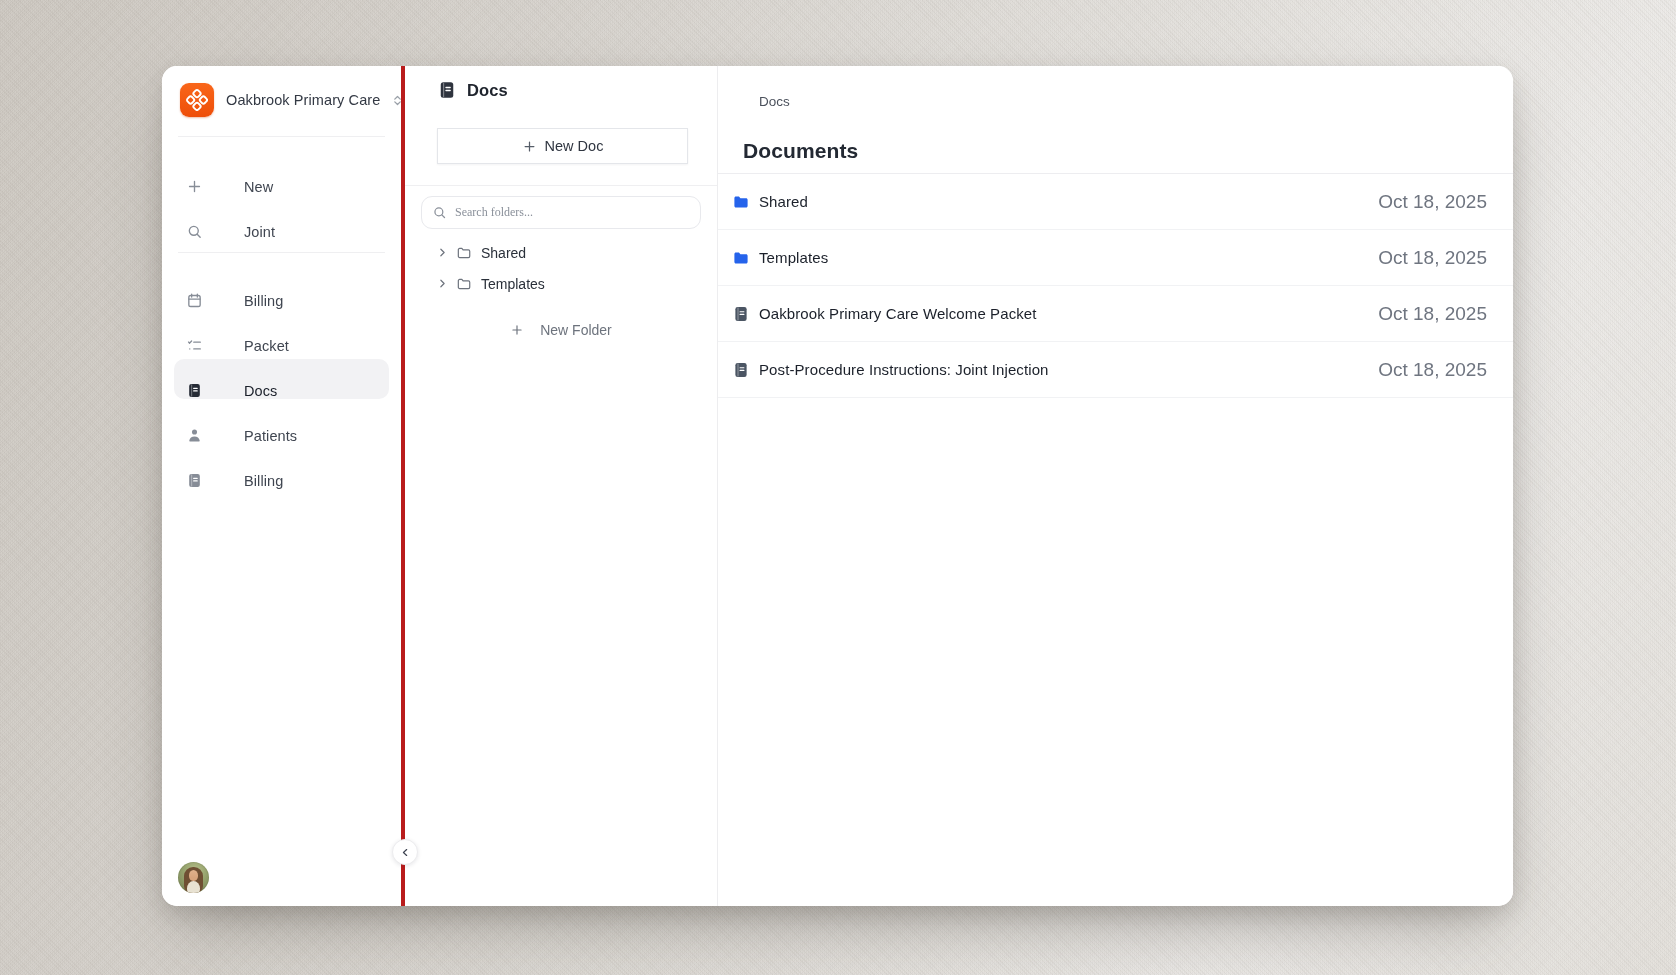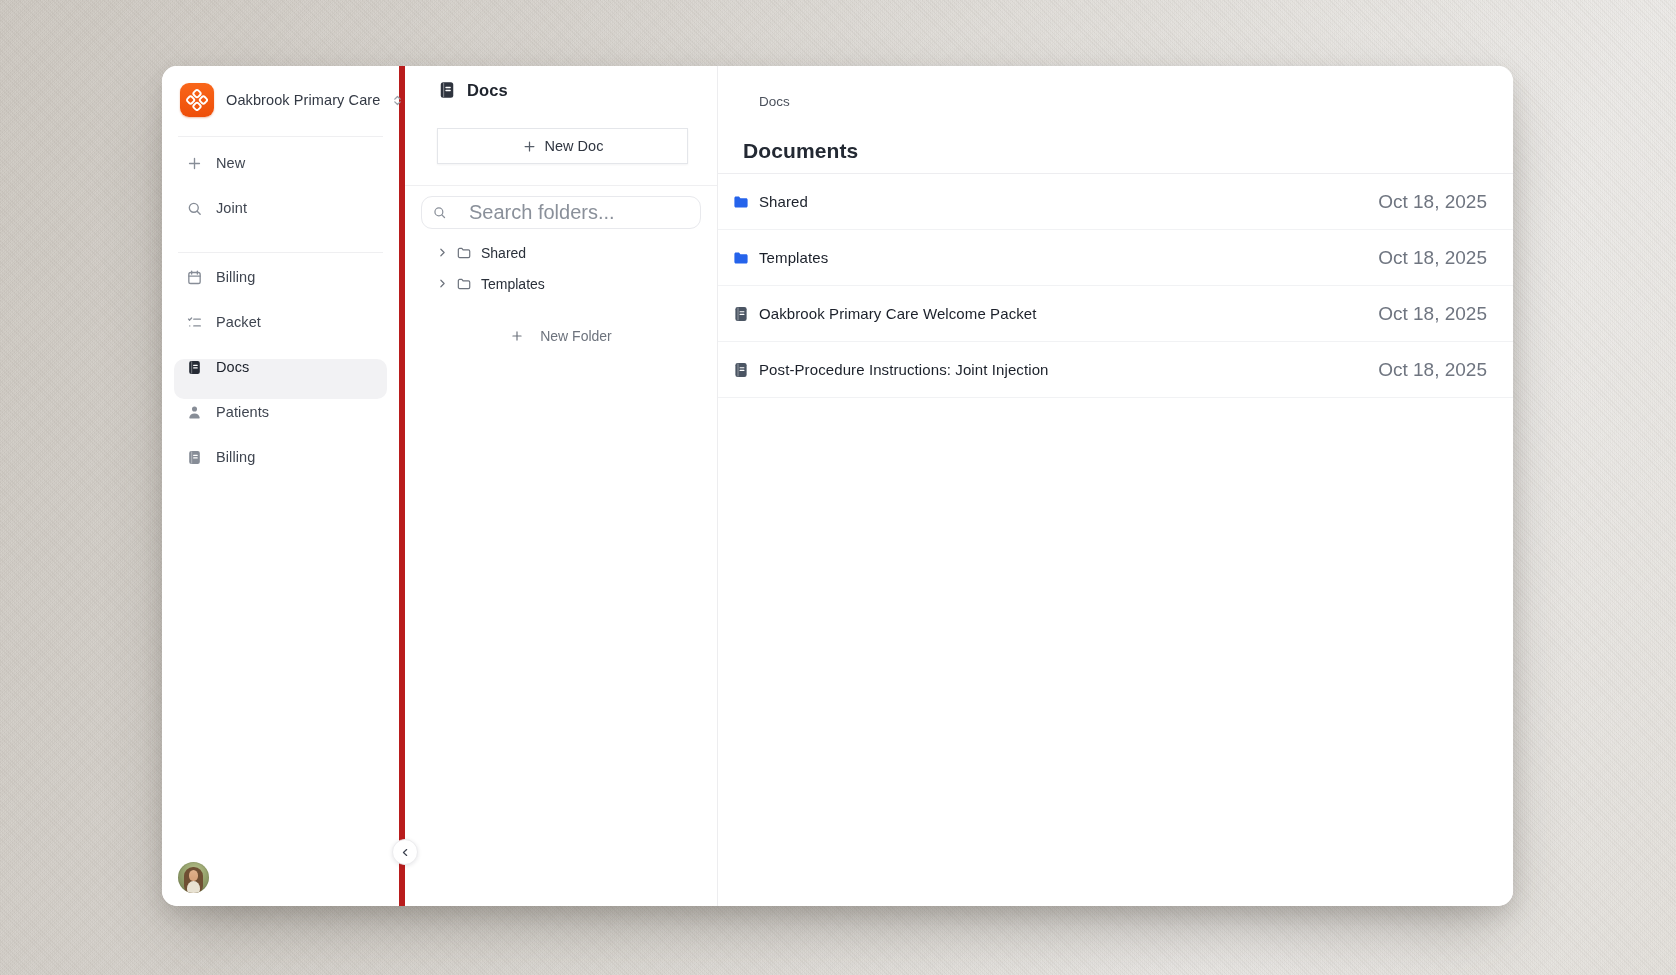--- a/index.html
+++ b/index.html
@@ -20,39 +20,39 @@
   }
   .window {
     position:absolute; left:162px; top:66px; width:1351px; height:840px;
     background:#fff; border-radius:15px;
     box-shadow:0 30px 60px -15px rgba(60,54,46,.35), 0 8px 20px rgba(60,54,46,.15);
   }
 
   
   .sidebar {
     position:absolute; left:0; top:0; bottom:0; width:243px;
-    border-right:6px solid #b91c1c; border-radius:15px 0 0 15px; background:#fff;
+    border-right:4px solid #b91c1c; border-radius:15px 0 0 15px; background:#fff;
     padding-top:14px;
   }
   .ws-row { margin:0 12px 0 18px; height:40px; display:flex; align-items:center; cursor:pointer; }
   .ws-logo {
     width:34px; height:34px; border-radius:9px; flex:0 0 auto;
     background:linear-gradient(180deg,#f9661a,#ee4e08);
     display:flex; align-items:center; justify-content:center;
     box-shadow:0 1px 2px rgba(200,70,10,.35);
   }
   .ws-name { margin-left:12px; font-size:14.5px; font-weight:500; color:#333944; letter-spacing:.1px; white-space:nowrap; }
   .ws-caret { margin-left:11px; display:flex; }
   .sb-divider { height:1px; background:#efeff1; margin:16px 16px 0; }
   .sb-divider2 { height:1px; background:#efeff1; margin:12px 16px 0; }
   .nav-group { margin-top:18px; }
   .nav-group.second { margin-top:16px; }
   .nav-item {
     height:40px; margin:0 12px 5px; border-radius:10px;
-    display:flex; align-items:flex-start; padding-left:12px; cursor:pointer;
+    display:flex; align-items:flex-end; padding-left:12px; cursor:pointer;gap:28px;
   }
   .nav-item .ic { width:17px; height:17px; display:flex; color:#878d97; flex:0 0 auto; }
   .nav-item .lbl { margin-left:13px; font-size:14.5px; color:#3f4550; font-weight:400; letter-spacing:.1px; }
   .nav-item.active { background:#f2f2f4; }
   .nav-item.active .ic { color:#262b35; }
   .nav-item.active .lbl { color:#1a1f29; font-weight:500; }
   .avatar {
     position:absolute; left:16px; bottom:13px; width:31px; height:31px; border-radius:50%;
     overflow:hidden; cursor:pointer;
     background:radial-gradient(circle at 55% 30%, #b9c28e 0%, #93a06b 45%, #6d7b4e 100%);
@@ -92,32 +92,31 @@
     font-size:14.5px; font-weight:500; color:#2f3540; cursor:pointer;
   }
   .new-doc-btn .ic { width:15px; height:15px; color:#565d68; display:flex; }
   .fp-divider { height:1px; background:#efeff1; margin-top:21px; }
   .search-box {
     margin:10px 16px 0; height:33px; border-radius:11px; border:1px solid #e8e9ed;
     display:flex; align-items:center; padding:0 10px; gap:8px; background:#fff;
   }
   .search-box .ic { width:15px; height:15px; color:#8a909a; display:flex; flex:0 0 auto; }
   .search-box input {
-    border:none; outline:none; flex:1; font-size:20px; color:#2a303a; background:transparent;
-    font-family:Liberation Sans, sans-serif;
-    margin-left:14px;
+    border:none; outline:none; flex:1; font-size:12px; color:#2a303a; background:transparent;
+    font-family:Liberation Serif, serif;
   }
   .search-box input::placeholder { color:#8a909a; }
   .tree { margin-top:8px; }
   .tree-row { height:31px; display:flex; align-items:center; padding-left:31px; cursor:pointer; }
   .tree-row .chev { width:13px; height:13px; color:#6d737d; display:flex; flex:0 0 auto; }
   .tree-row .fold { width:16px; height:16px; color:#6d737d; display:flex; margin-left:7px; flex:0 0 auto; }
   .tree-row .lbl { margin-left:9px; font-size:14px; color:#2a303a; }
   .new-folder-btn {
-    margin-top:22px; height:30px; display:flex; align-items:center; justify-content:center; gap:16px;
+    margin-top:16px; height:30px; display:flex; align-items:center; justify-content:center; gap:16px;
     color:#6d737d; font-size:14px; cursor:pointer;
   }
   .new-folder-btn .ic { width:14px; height:14px; display:flex; }
 
   
   .content { position:absolute; left:556px; top:0; right:0; bottom:0; border-radius:0 15px 15px 0; background:#fff; }
   .breadcrumb { position:absolute; top:28px; left:41px; font-size:13.5px; color:#4b515c; }
   .page-title { position:absolute; top:73px; left:25px; font-size:21px; font-weight:700; color:#23293
 3; letter-spacing:.1px; color:#232933; }
   .doc-list { position:absolute; top:107px; left:0; right:0; border-top:1px solid #ededf0; }

